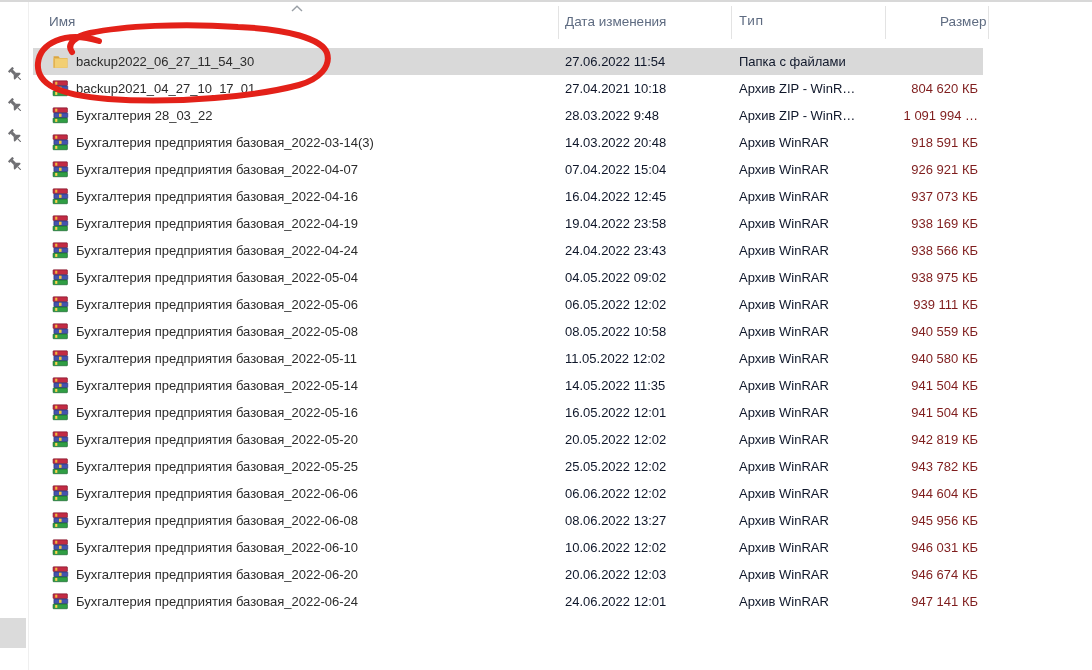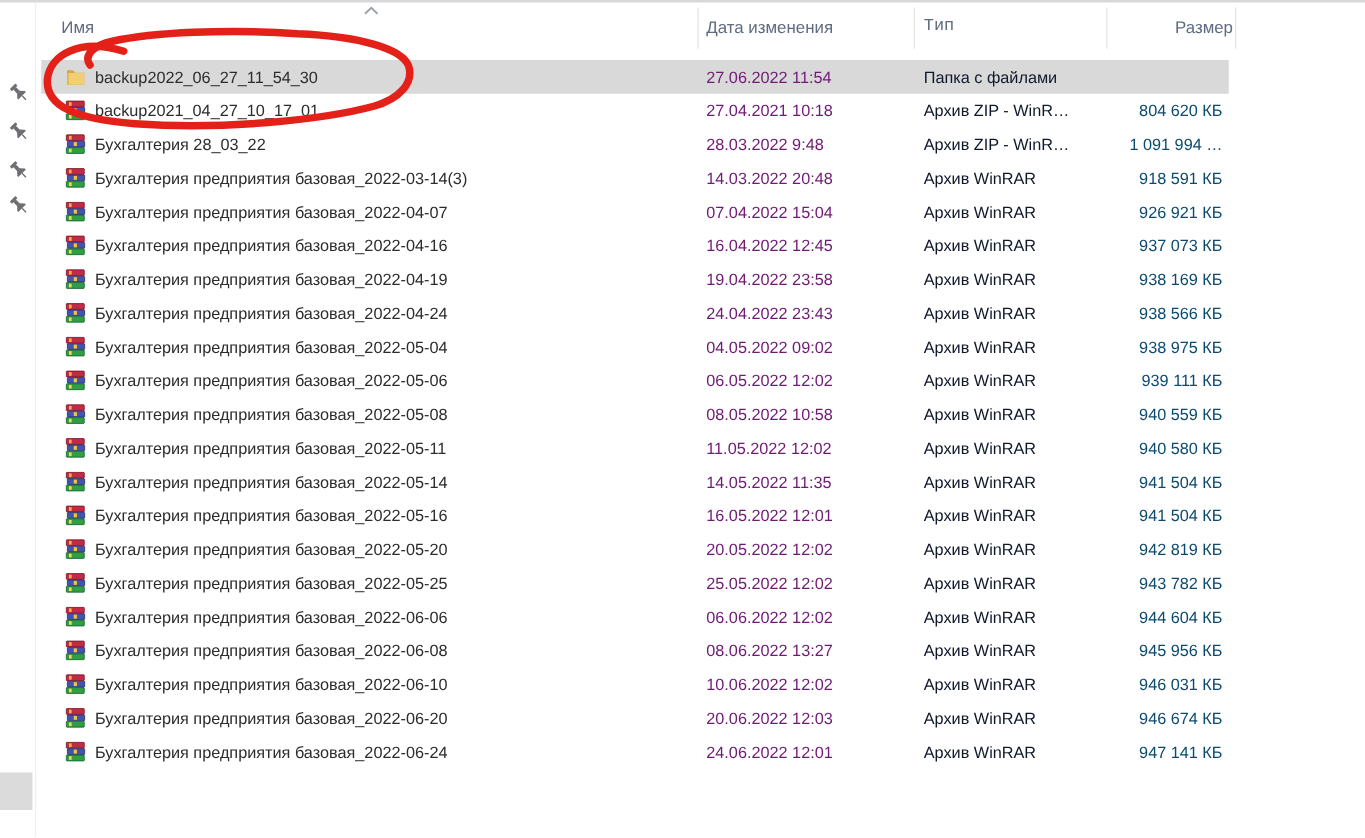--- a/index.html
+++ b/index.html
@@ -22,23 +22,23 @@
   .sep-1{left:558px;} .sep-2{left:731px;} .sep-3{left:885px;} .sep-4{left:988px;}
   .sort-chevron{position:absolute;left:290px;top:4px;width:14px;height:9px;}
 
   .rows{position:absolute;left:33px;top:48px;width:950px;}
   .row{position:relative;width:950px;height:27px;font-size:13px;white-space:nowrap;}
   .row.selected{background:#d9d9d9;}
   .cell{position:absolute;top:0;height:27px;line-height:27px;}
   .cell-name{left:0;}
   .cell-name .icon{position:absolute;left:19px;top:5px;width:17px;height:17px;}
   .cell-name .label{position:absolute;left:43px;top:0;height:27px;line-height:27px;color:#2c2c2c;}
-  .cell-date{left:532px;color:#701a75;text-align:right;}
+  .cell-date{left:532px;color:#0f172a;text-align:right;}
   .cell-type{left:706px;color:#0f172a;}
-  .cell-size{right:5px;text-align:right;color:#0c4a6e;}
+  .cell-size{right:5px;text-align:right;color:#7f1d1d;}
 
   .annotation{position:absolute;left:0;top:0;width:1092px;height:670px;pointer-events:none;}
   .hidden-defs{position:absolute;width:0;height:0;overflow:hidden;}
 </style>
 </head>
 <body>
 
 <div class="stage">
 
   <svg class="hidden-defs" aria-hidden="true">

